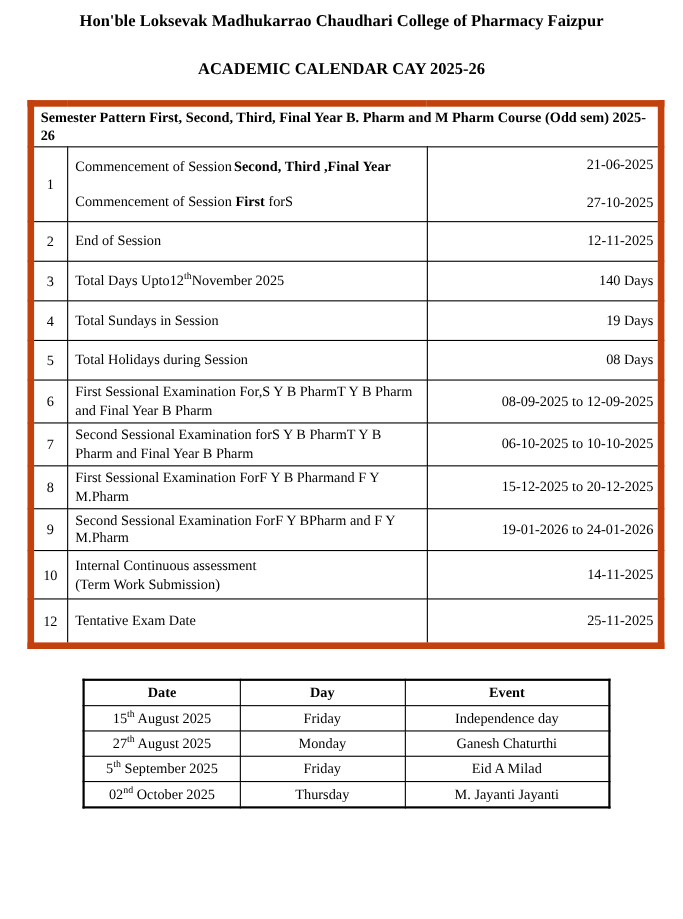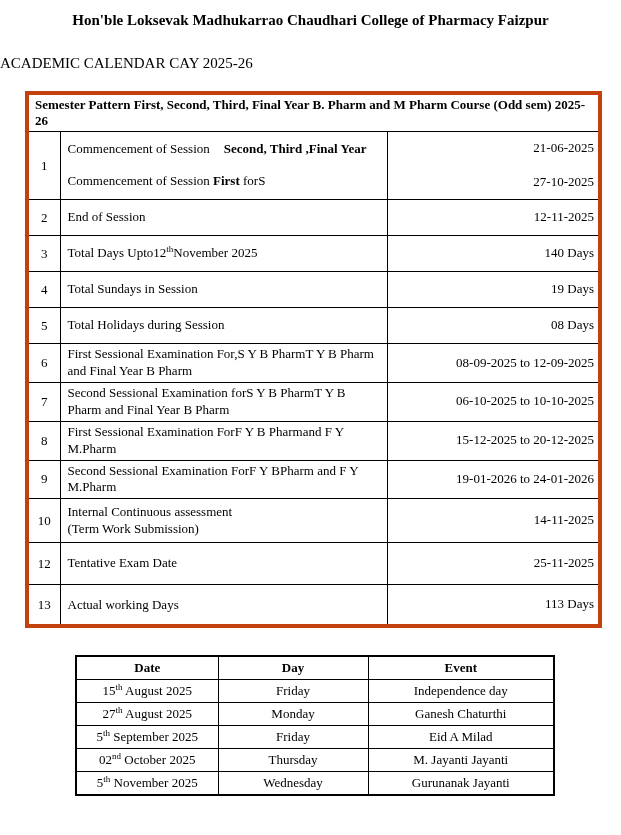--- a/index.html
+++ b/index.html
@@ -14,50 +14,51 @@
   }
   .page { width: 621px; height: 751px; position: relative; }
   .title {
     text-align: center;
     font-weight: bold;
     font-size: 15px;
     padding-top: 12px;
     margin: 0;
   }
   .subtitle {
-    font-weight: normal;
+    text-align: center;
+    font-weight: bold;
     font-size: 15px;
     margin: 26px 0 18px 0;
   }
   table { border-collapse: collapse; }
   .main-table {
     margin: 19px 0 0 25px;
     width: 573px;
     table-layout: fixed;
-    border: 4px solid #c2410c;
+    border: 6px solid #c2410c;
   }
   .main-table th, .main-table td {
     border: 1px solid #000;
     font-size: 13px;
     vertical-align: middle;
   }
   .caption-cell {
     text-align: left;
     font-weight: bold;
     font-size: 13.5px;
     padding: 2px 6px 3px 6px;
     line-height: 1.2;
   }
   .num { text-align: center; padding: 0; }
   .desc { padding: 2px 7px; line-height: 1.3; }
   .desc .pre { white-space: pre-line; }
   .val { text-align: right; white-space: pre-line; line-height: 1.3; padding: 2px 4px; }
   .va-top { vertical-align: top; padding-top: 4px; }
   .bold { font-weight: bold; }
-  .gap-left { margin-left: 14px; }
+  .gap-left { margin-left: 2px; }
   sup { font-size: 9px; vertical-align: super; line-height: 0; }
   .cs-line1 { margin: 2px 0 0 0; }
   .cs-line2 { margin: 15px 0 3px 0; }
   .h34 { height: 34px; }
   .h68 { height: 68px; }
   .h35 { height: 35px; }
   .h36 { height: 36px; }
   .h41 { height: 41px; }
   .h42 { height: 42px; }
   .h44 { height: 44px; }
@@ -162,25 +163,20 @@
         <td class="val">14-11-2025</td>
       </tr>
 
 
       <tr class="h42">
         <td class="num">12</td>
         <td class="desc"><span class="pre">Tentative Exam Date</span></td>
         <td class="val">25-11-2025</td>
       </tr>
 
-      <tr class="h41">
-        <td class="num">13</td>
-        <td class="desc va-top"><span class="pre">Actual working Days</span></td>
-        <td class="val">113 Days</td>
-      </tr>
     </tbody>
   </table>
 
   <table class="holiday-table">
     <colgroup>
       <col style="width:142px">
         <col style="width:150px">
         <col style="width:186px">
     </colgroup>
     <thead>
@@ -204,21 +200,16 @@
       <tr>
         <td><span>5</span><sup>th</sup><span> September 2025</span></td>
         <td>Friday</td>
         <td>Eid A Milad</td>
       </tr>
       <tr>
         <td><span>02</span><sup>nd</sup><span> October 2025</span></td>
         <td>Thursday</td>
         <td>M. Jayanti Jayanti</td>
       </tr>
-      <tr>
-        <td><span>5</span><sup>th</sup><span> November 2025</span></td>
-        <td>Wednesday</td>
-        <td>Gurunanak Jayanti</td>
-      </tr>
     </tbody>
   </table>
 
 </div>
 
 </body></html>

